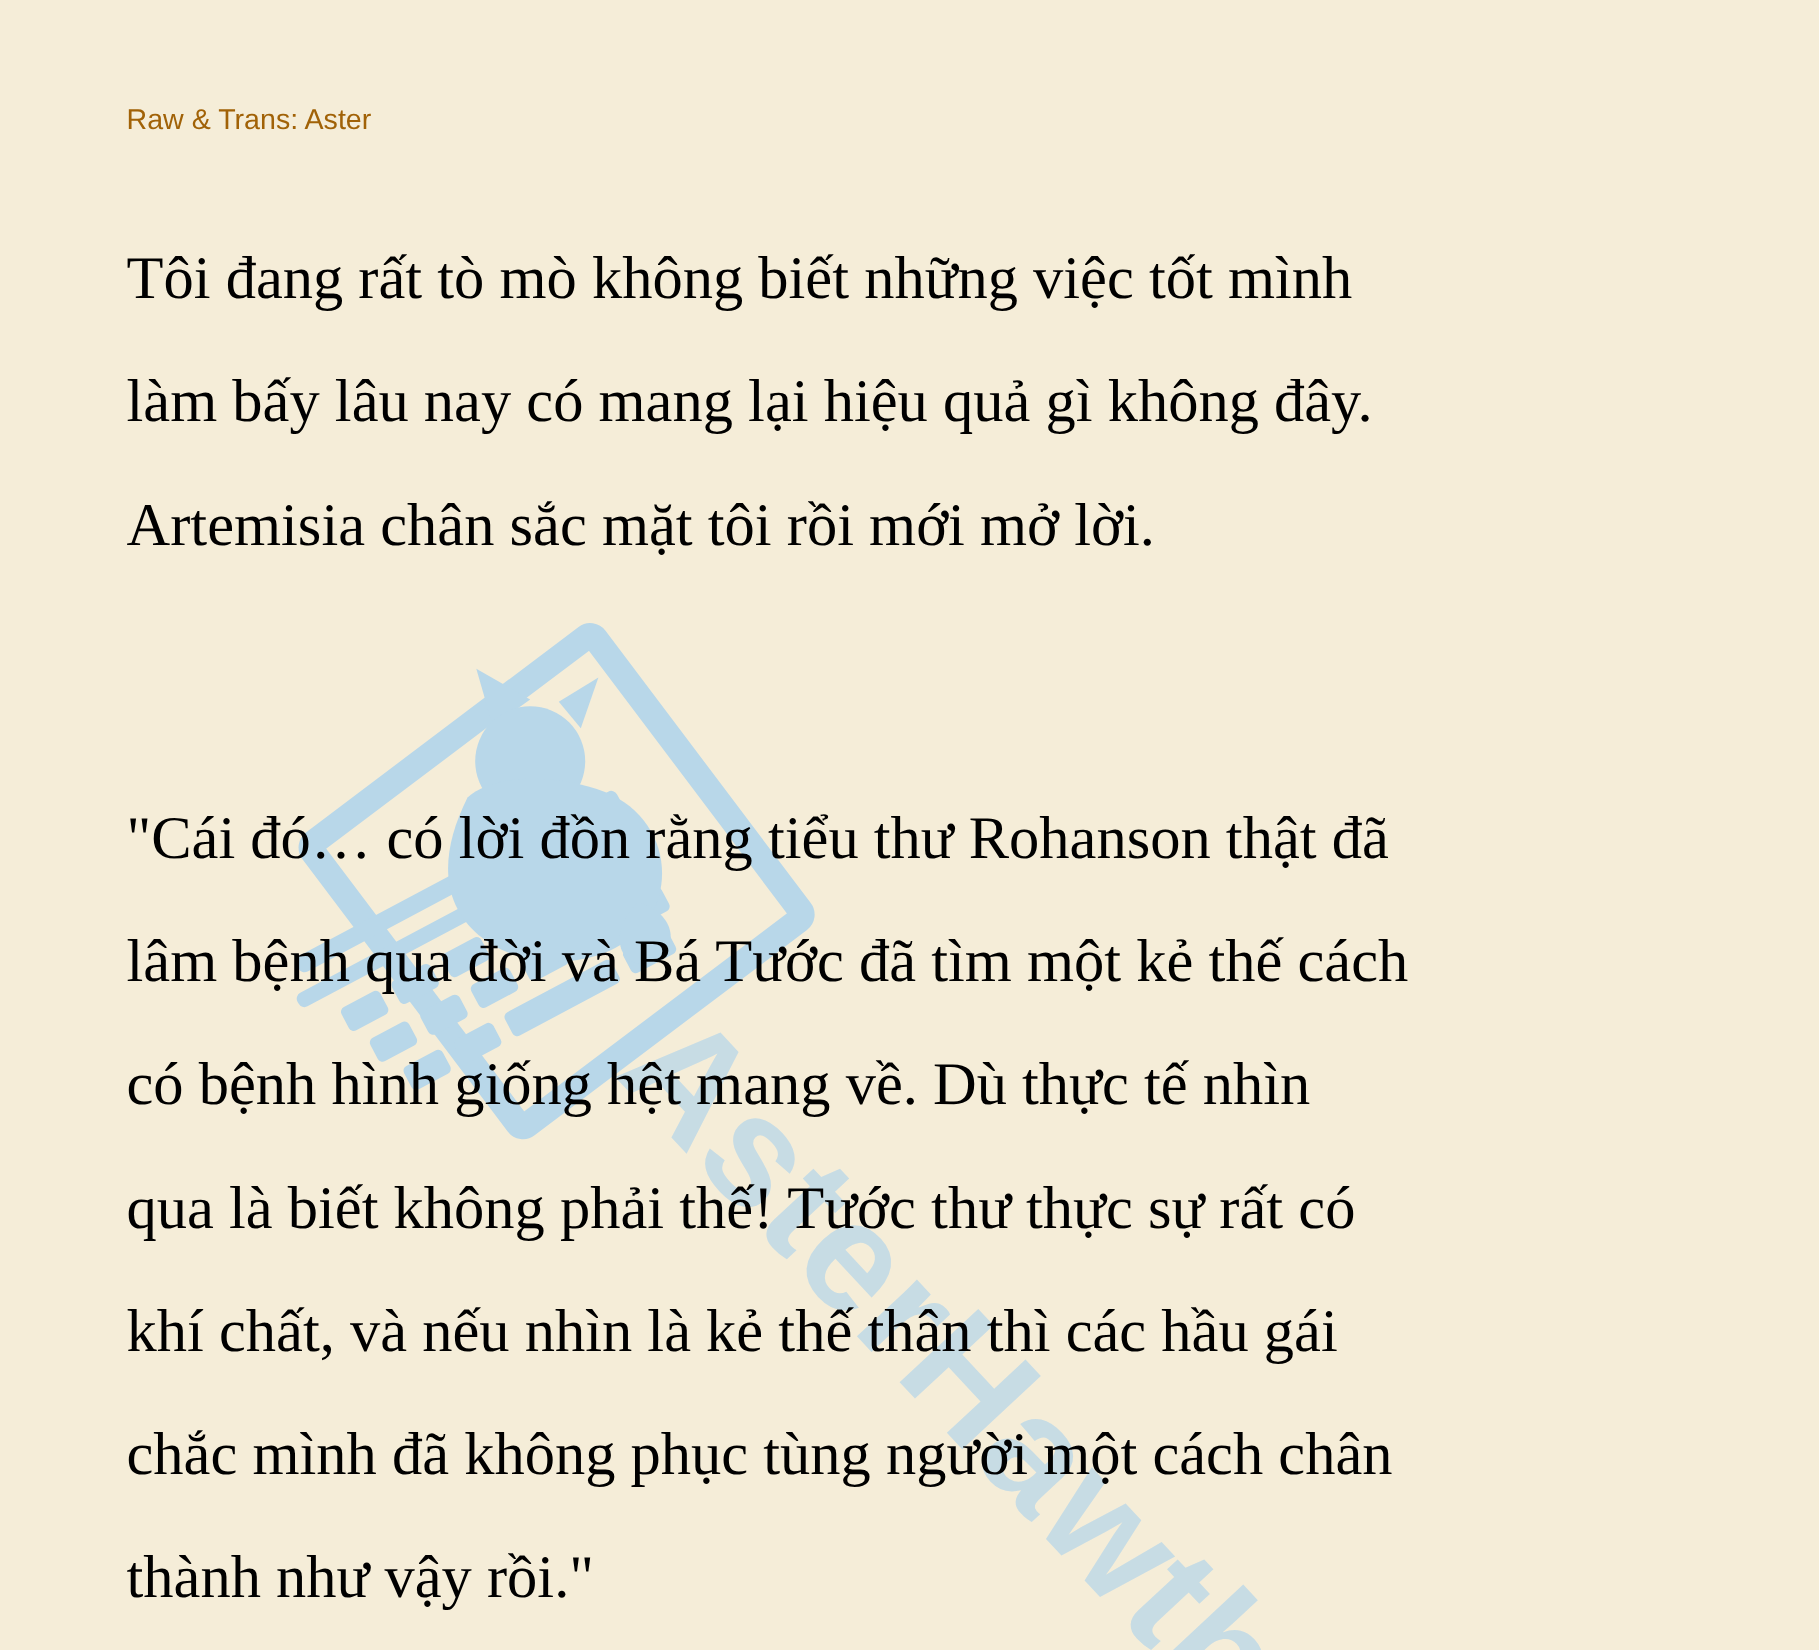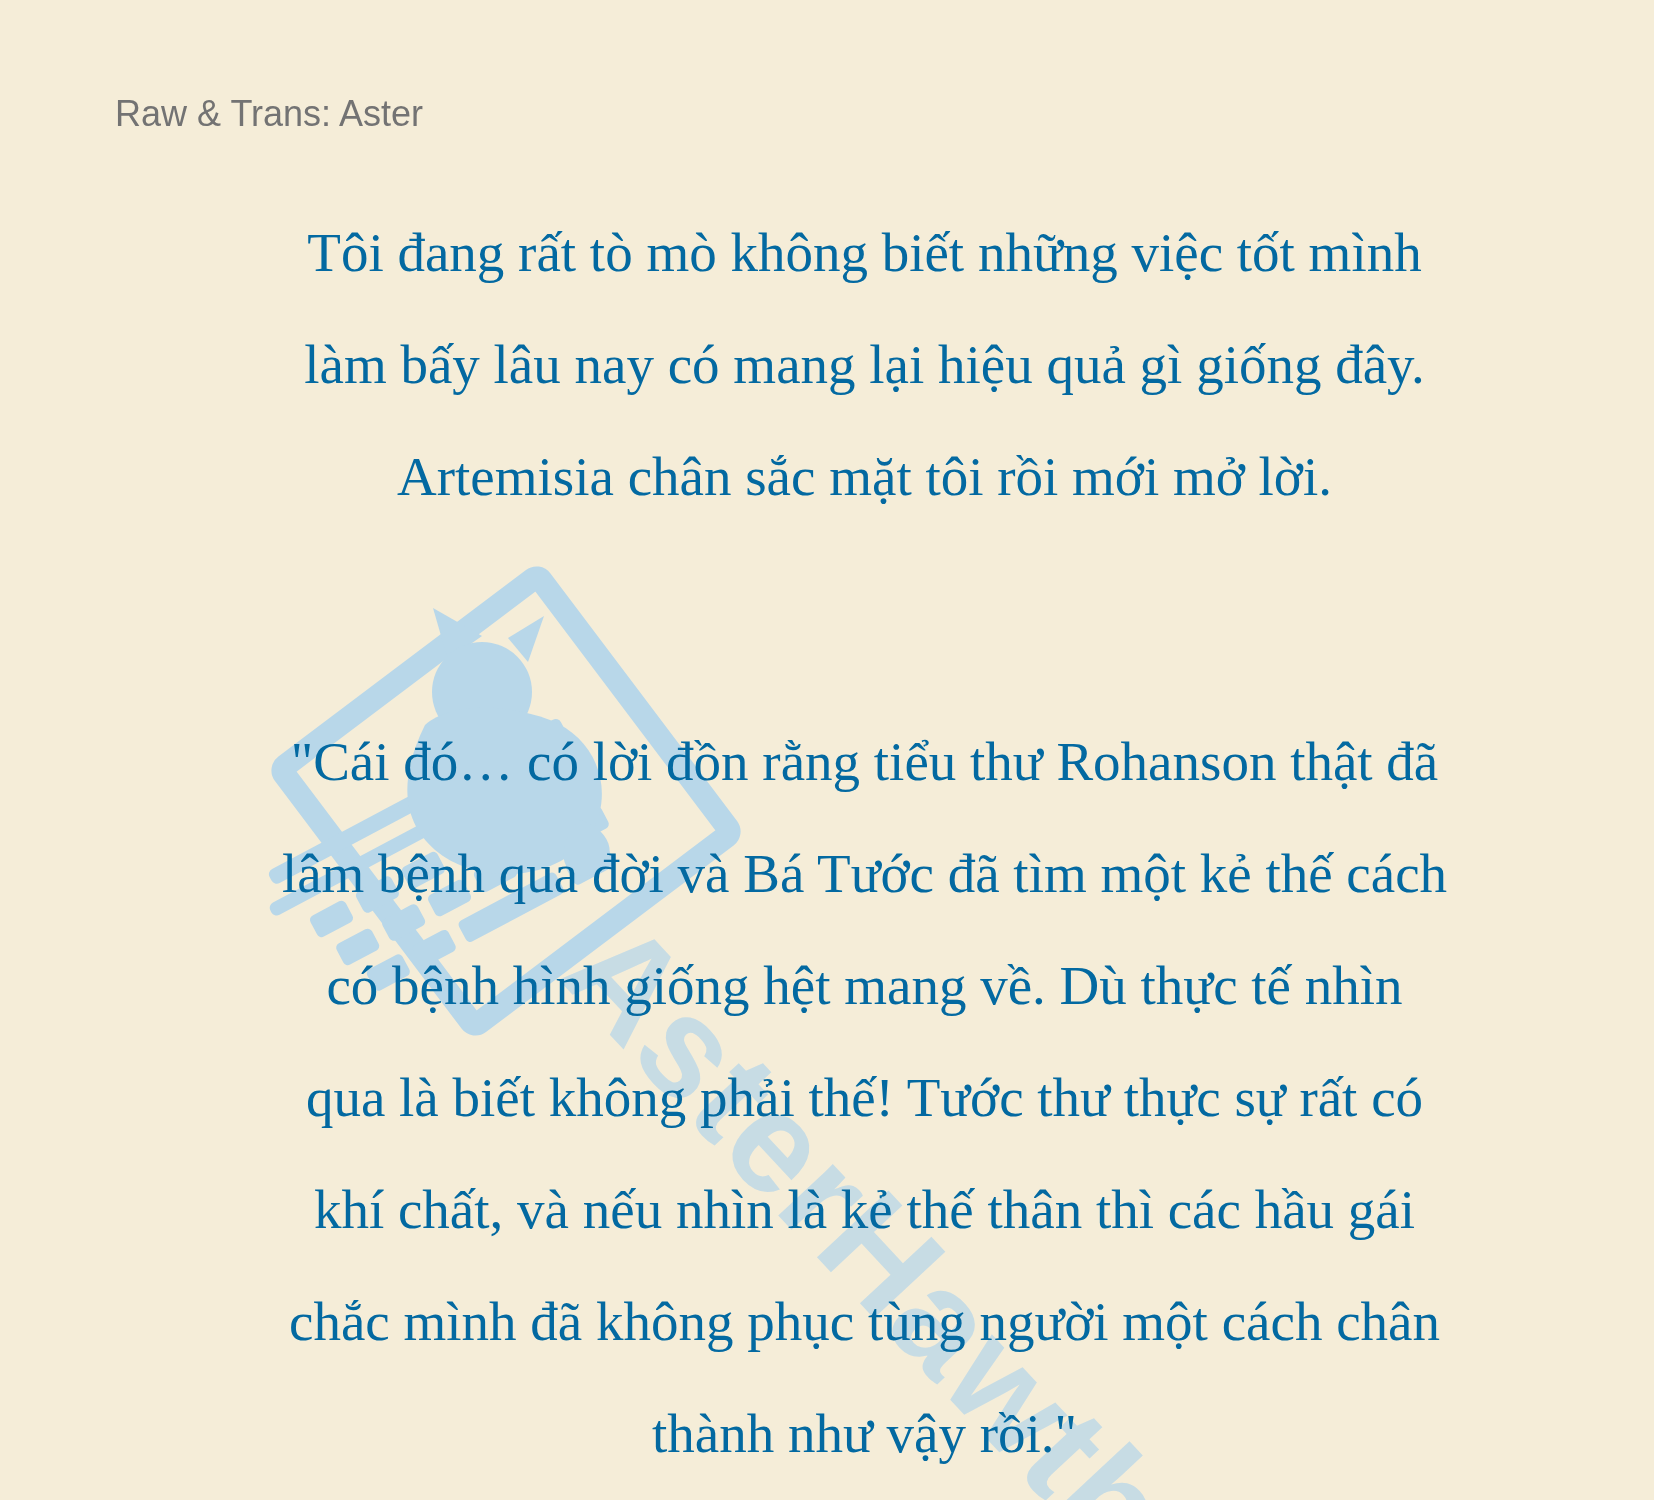--- a/index.html
+++ b/index.html
@@ -7,22 +7,22 @@
     position:relative;
     width:1654px;height:1500px;
     background:var(--bg,#f5edd8);
     overflow:hidden;
     font-family:"Liberation Serif", serif;
   }
   .credit{
     position:absolute;
     left:115px;top:93px;
     font-family:"Liberation Sans", sans-serif;
-    font-size:36px;
-    color:#737373;
+    font-size:26px;
+    color:#a16207;
     white-space:pre;
   }
   .watermark{
     position:absolute;left:0;top:0;width:100%;height:100%;
     pointer-events:none;
   }
   .wm-logo{
     position:absolute;left:250px;top:520px;
   }
   .wm-diagonal{
@@ -34,22 +34,21 @@
     font-weight:bold;
     font-size:142px;
     letter-spacing:2px;
     color:var(--wm,#b8d7e9);
     opacity:.75;
     white-space:pre;
   }
   .para{
     position:absolute;
     left:115px;right:40px;
-    color:#0369a1;
-    text-align:center;
+    color:#000000;
   }
   .para .line{
     font-size:55px;
     line-height:112px;
     white-space:pre;
   }
   #para1{top:197px;}
   #para2{top:706px;}
 </style>
 </head>
@@ -105,21 +104,21 @@
         </g>
       </g>
     </svg>
     <div class="wm-diagonal">AsterHawtho</div>
   </div>
 
   <div class="credit">Raw &amp; Trans: Aster</div>
 
   <div class="para" id="para1">
       <div class="line">Tôi đang rất tò mò không biết những việc tốt mình</div>
-      <div class="line">làm bấy lâu nay có mang lại hiệu quả gì giống đây.</div>
+      <div class="line">làm bấy lâu nay có mang lại hiệu quả gì không đây.</div>
       <div class="line">Artemisia chân sắc mặt tôi rồi mới mở lời.</div>
     </div>
   <div class="para" id="para2">
       <div class="line">"Cái đó… có lời đồn rằng tiểu thư Rohanson thật đã</div>
       <div class="line">lâm bệnh qua đời và Bá Tước đã tìm một kẻ thế cách</div>
       <div class="line">có bệnh hình giống hệt mang về. Dù thực tế nhìn</div>
       <div class="line">qua là biết không phải thế! Tước thư thực sự rất có</div>
       <div class="line">khí chất, và nếu nhìn là kẻ thế thân thì các hầu gái</div>
       <div class="line">chắc mình đã không phục tùng người một cách chân</div>
       <div class="line">thành như vậy rồi."</div>

